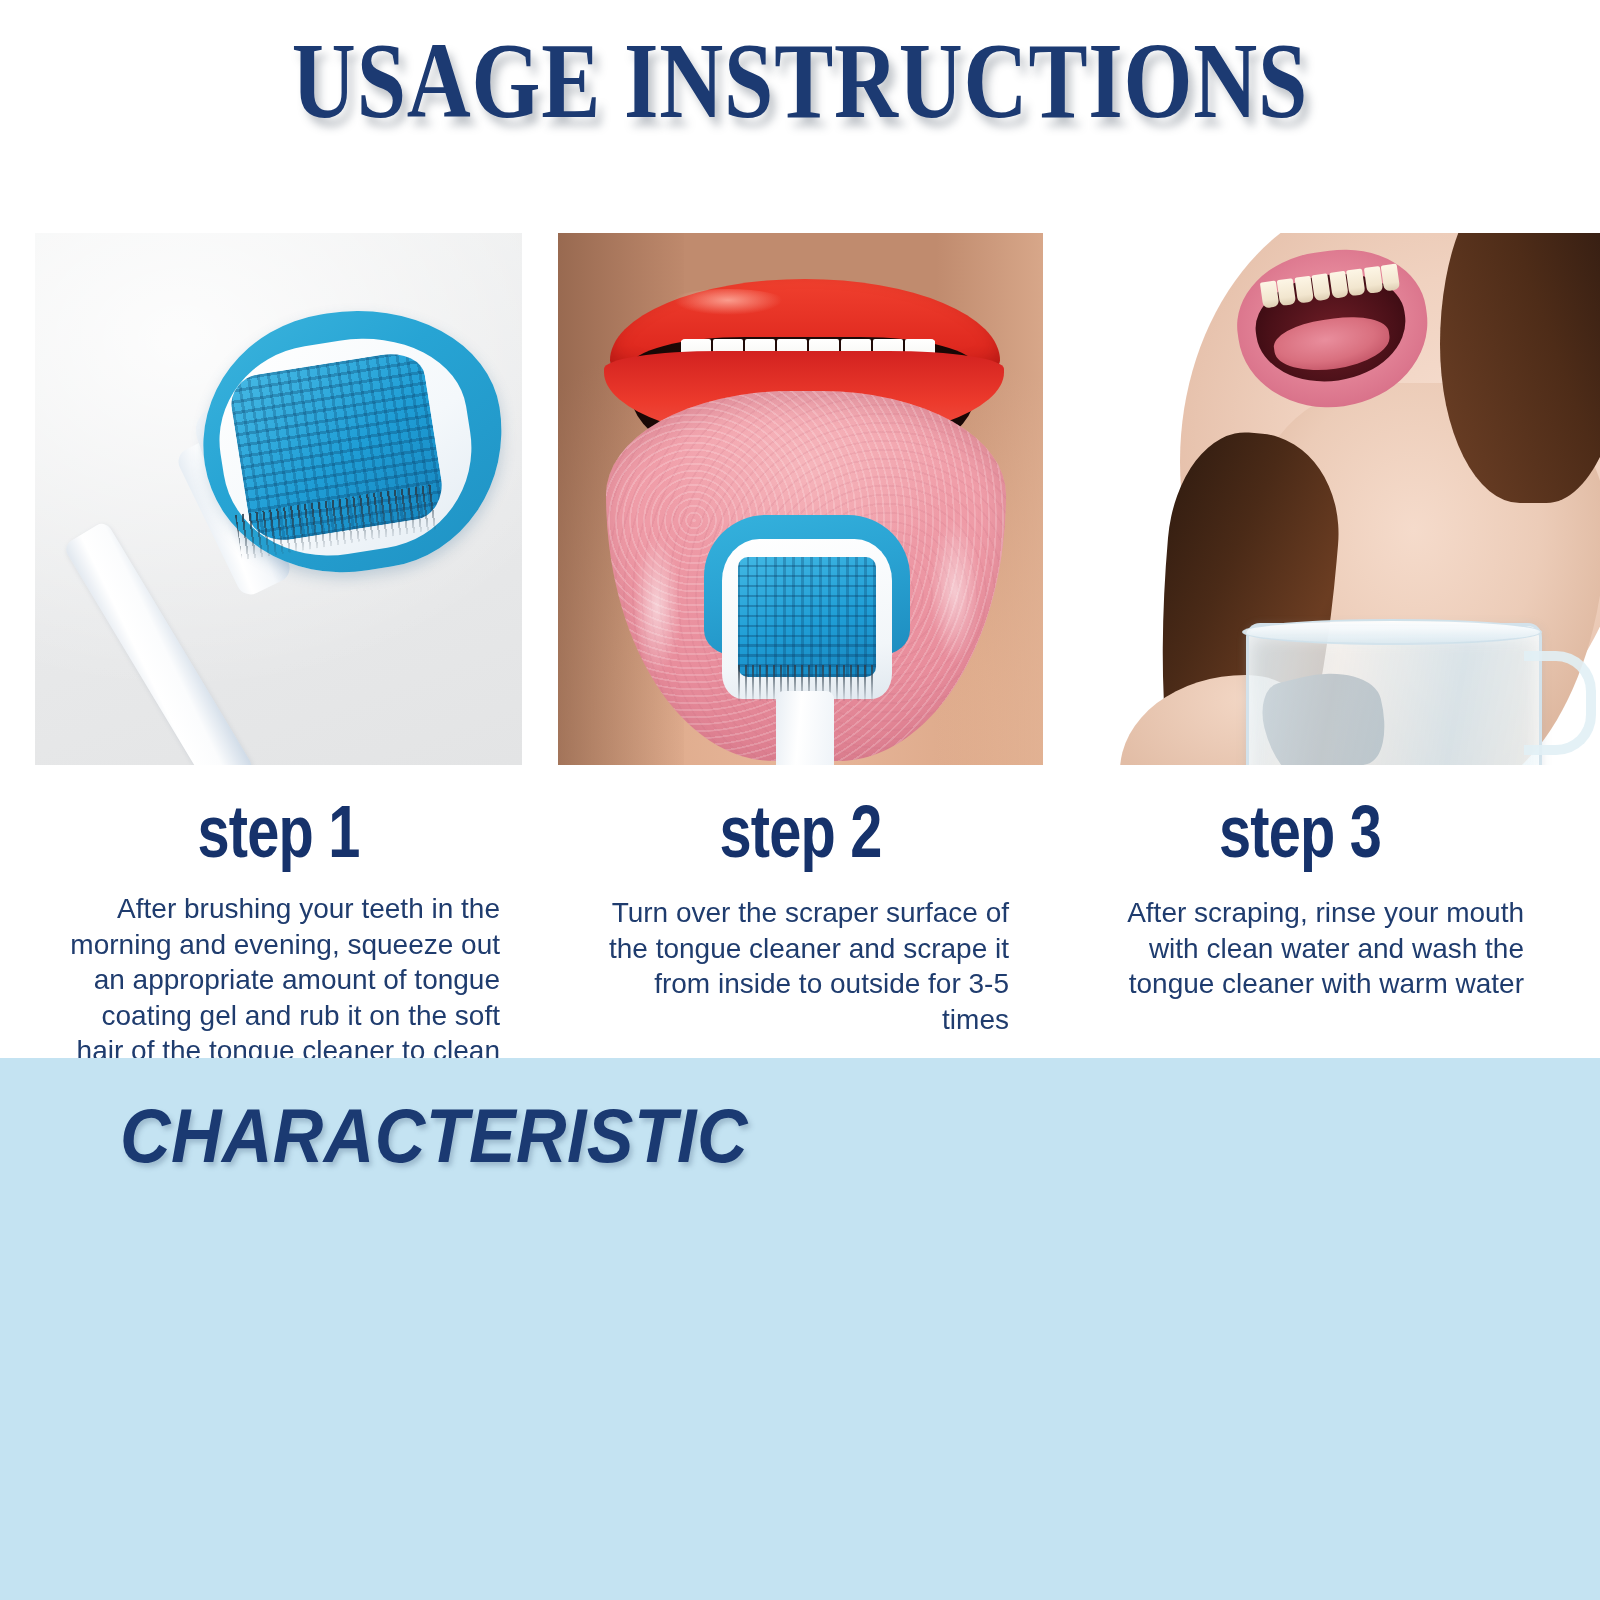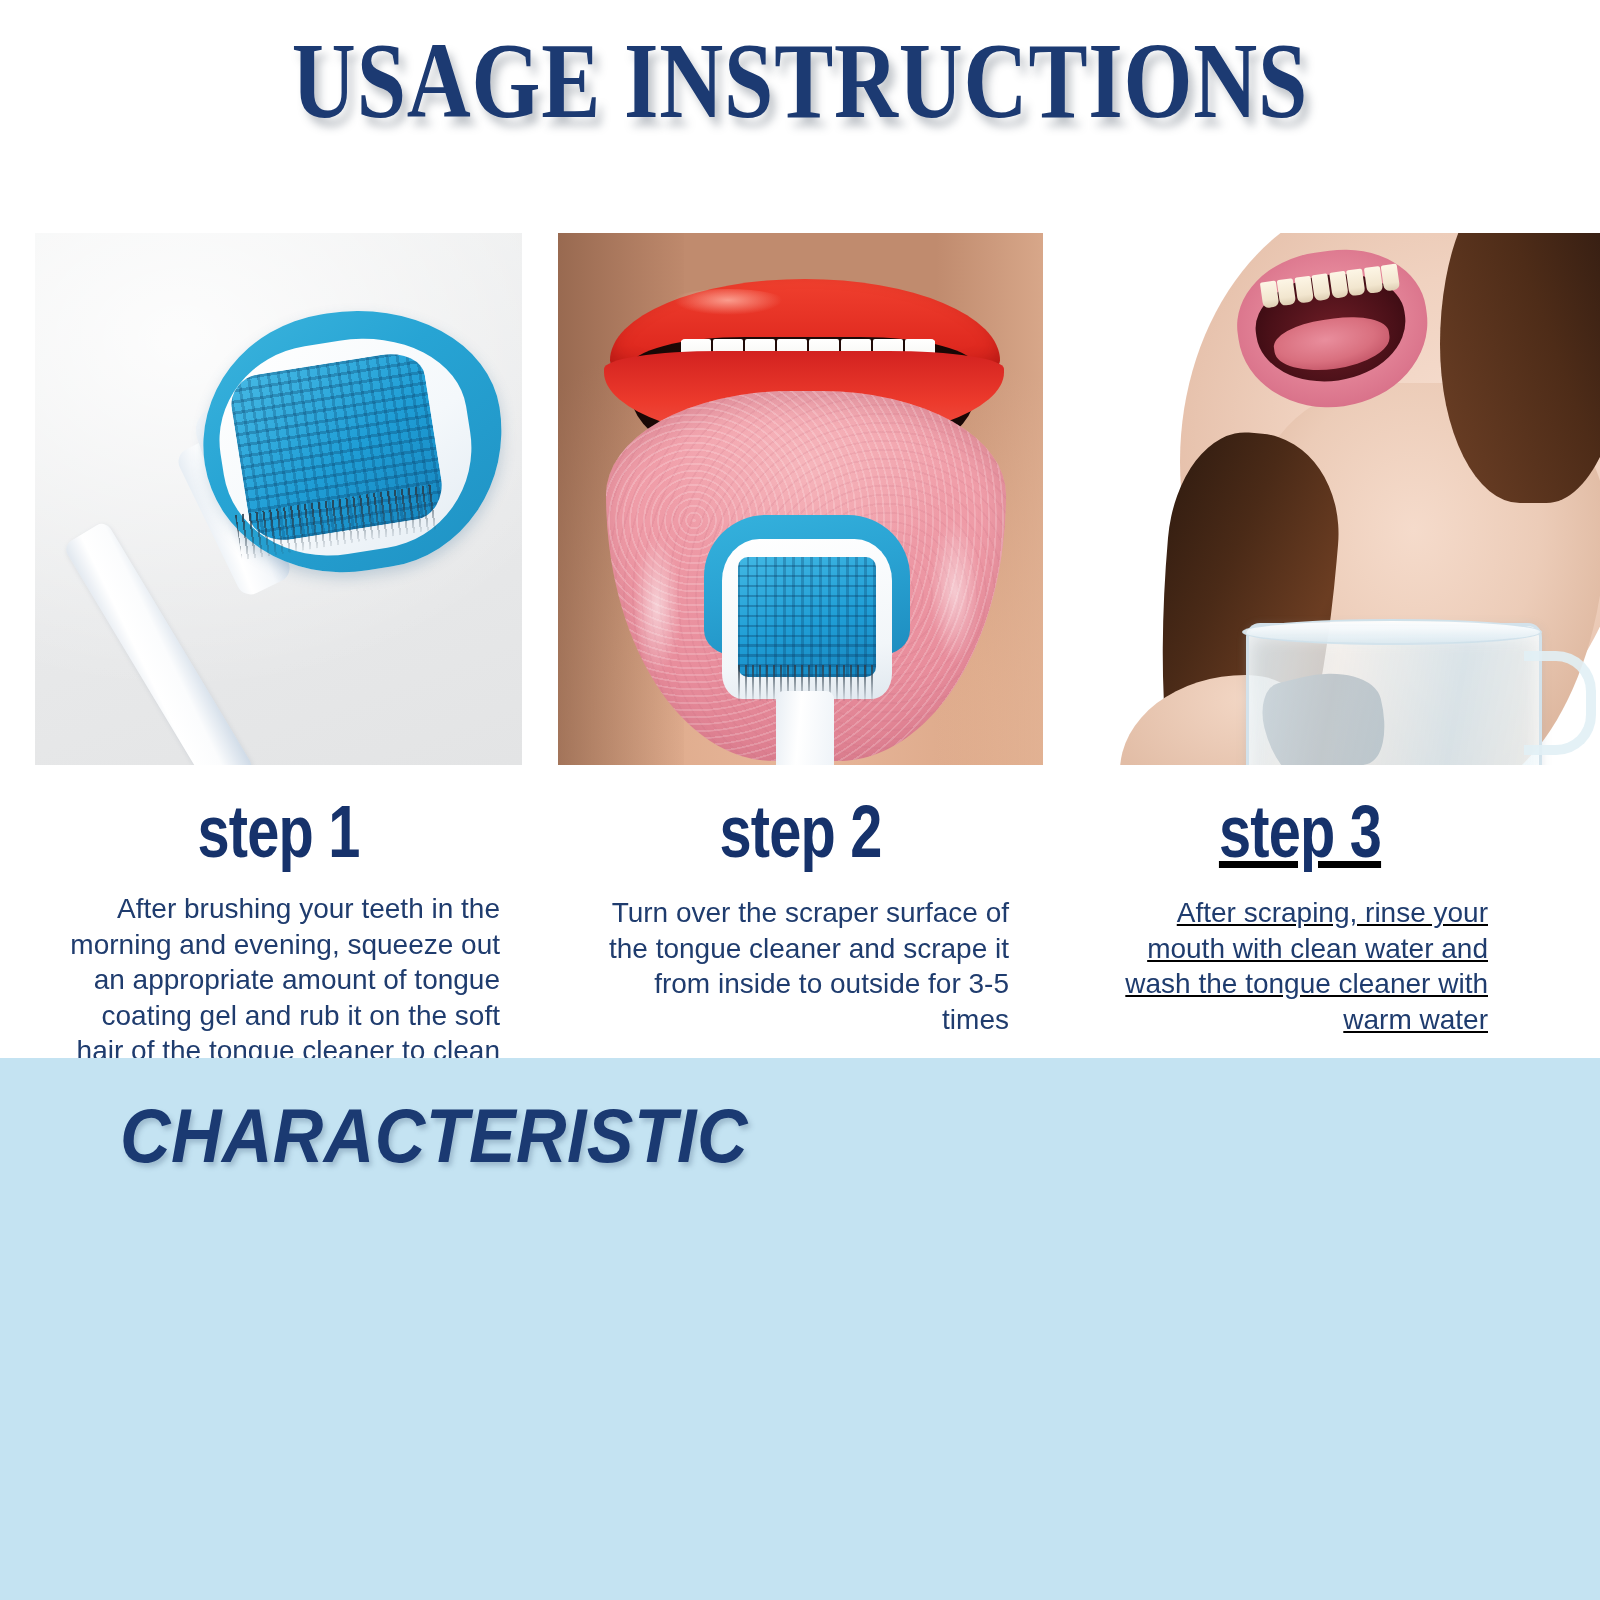--- a/index.html
+++ b/index.html
@@ -50,21 +50,21 @@
     width: 1372px;
     height: 790px;
   }
   .step-col {
     position: absolute;
     top: 0;
     height: 790px;
   }
   .step-col.c1 { left: 35px;   width: 487px; }
   .step-col.c2 { left: 558px;  width: 485px; }
-  .step-col.c3 { left: 1060px; width: 540px; text-decoration: underline; }
+  .step-col.c3 { left: 1060px; width: 540px; }
 
   .photo {
     position: relative;
     width: 100%;
     height: 532px;
     overflow: hidden;
   }
 
   .step-heading {
     font-family: "Liberation Sans", sans-serif;
@@ -83,21 +83,21 @@
     font-family: "Liberation Sans", sans-serif;
     font-size: 28px;
     line-height: 1.27;
     color: #1f3c6e;
     text-align: right;
     margin-top: 22px;
     padding: 0 16px;
   }
   .c1 .step-body { padding: 0 22px; }
   .c2 .step-body { padding: 0 34px; margin-top: 26px; }
-  .c3 .step-body { padding: 0 112px 0 48px; margin-top: 26px; }
+  .c3 .step-body { padding: 0 76px 0 48px; margin-top: 26px; }
 
   
   .bottom-section {
     position: absolute;
     left: 0;
     top: 1058px;
     width: 1600px;
     height: 542px;
     background: #c4e3f2;
   }

